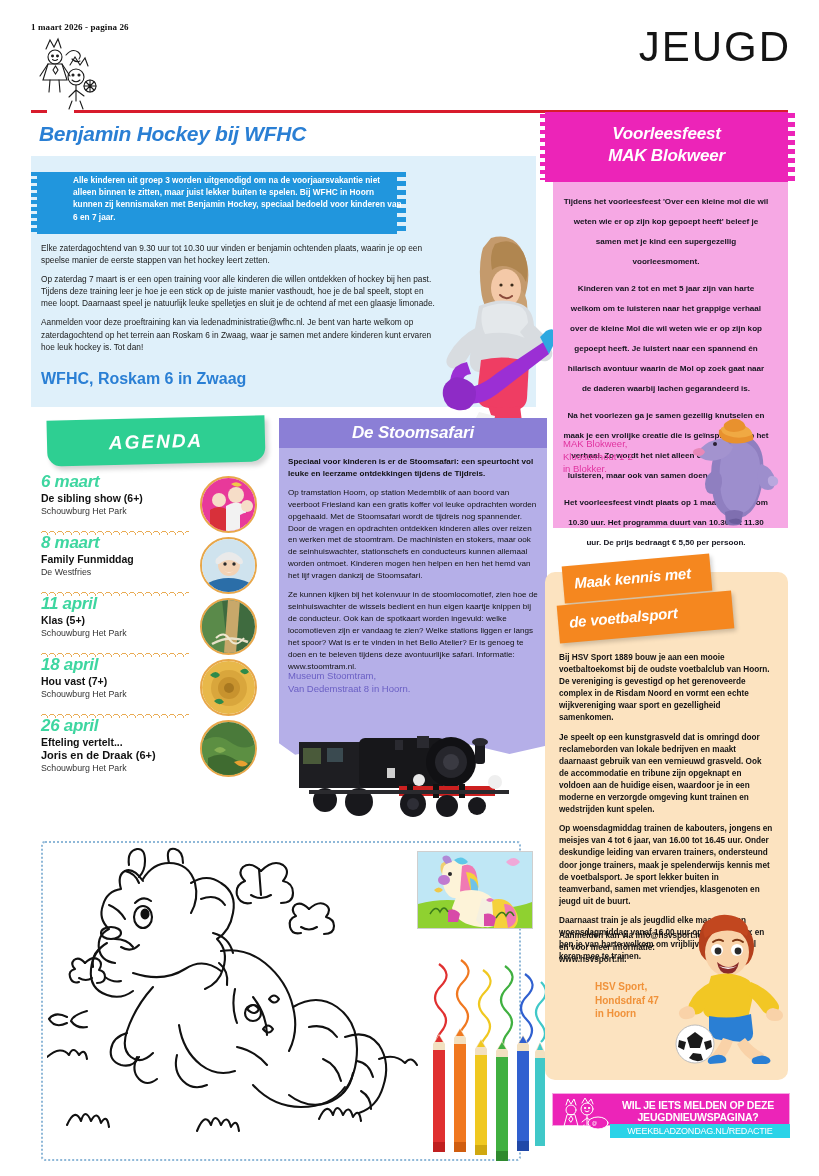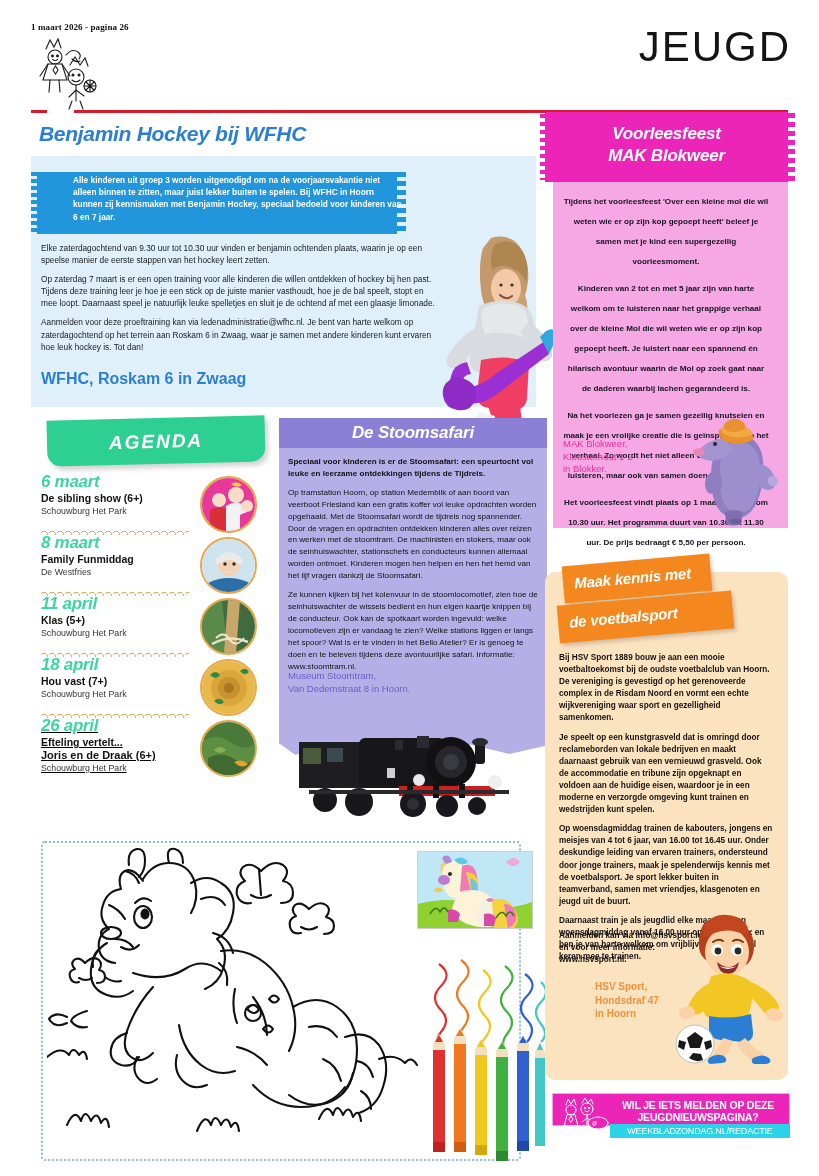--- a/index.html
+++ b/index.html
@@ -134,21 +134,21 @@
   .ag-thumb{
     position:absolute;right:16px;top:4px;width:53px;height:53px;
     border-radius:50%;border:2px solid #e8a74a;overflow:hidden;
   }
   .ag-wave{
     position:absolute;left:0;bottom:-2px;width:148px;height:5px;
     background:
       radial-gradient(circle at 3px 5px,transparent 3px,#e8a74a 3px 4px,transparent 4px) 0 0/8px 6px repeat-x;
     opacity:.95;
   }
-  .ag-item.tall{height:74px;text-decoration:underline;}
+  .ag-item.tall{height:74px;}
 
   
   #stoom{left:268px;top:418px;width:314px;height:400px;margin-left:11px;}
   .st-head{
     position:absolute;left:0;top:0;width:268px;height:30px;background:#8b7fd6;
   }
   .st-head h2{
     margin:0;text-align:center;color:#fff;font-weight:bold;font-size:17px;
     font-style:italic;line-height:30px;letter-spacing:-.2px;
   }

